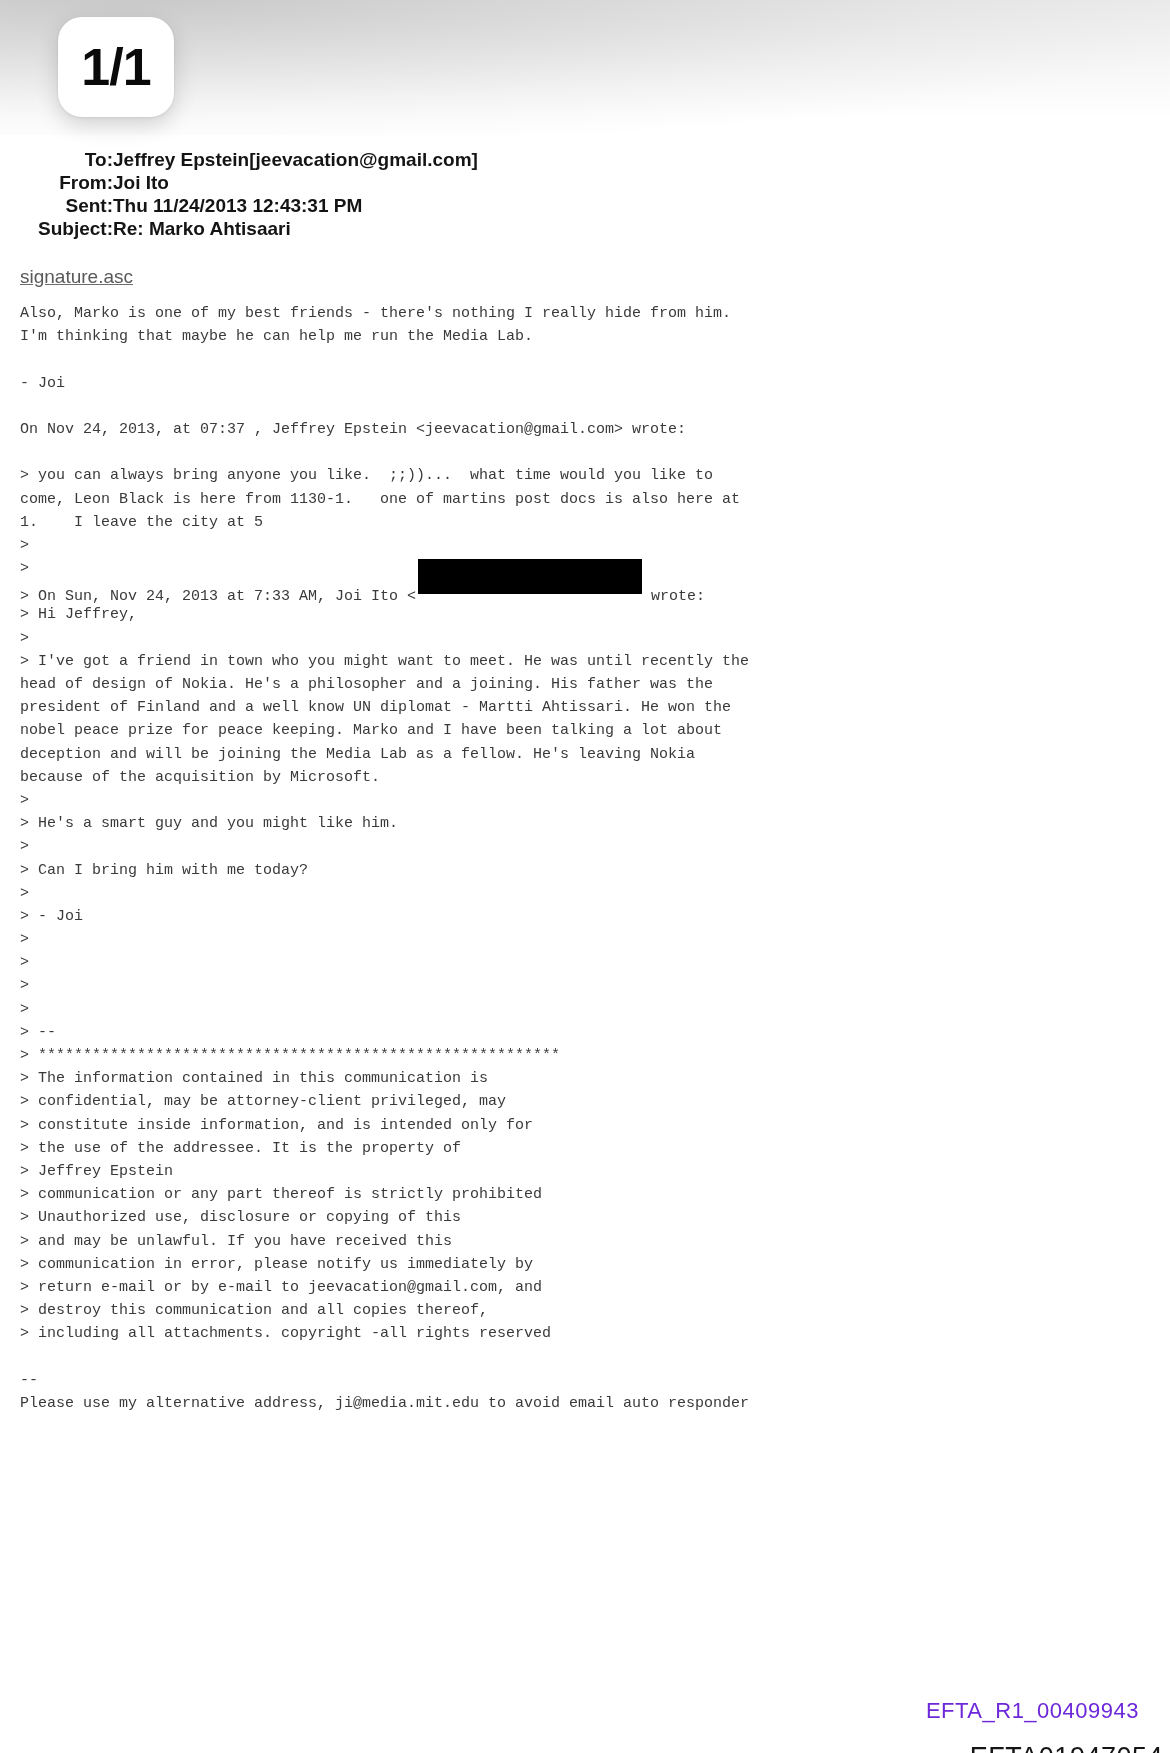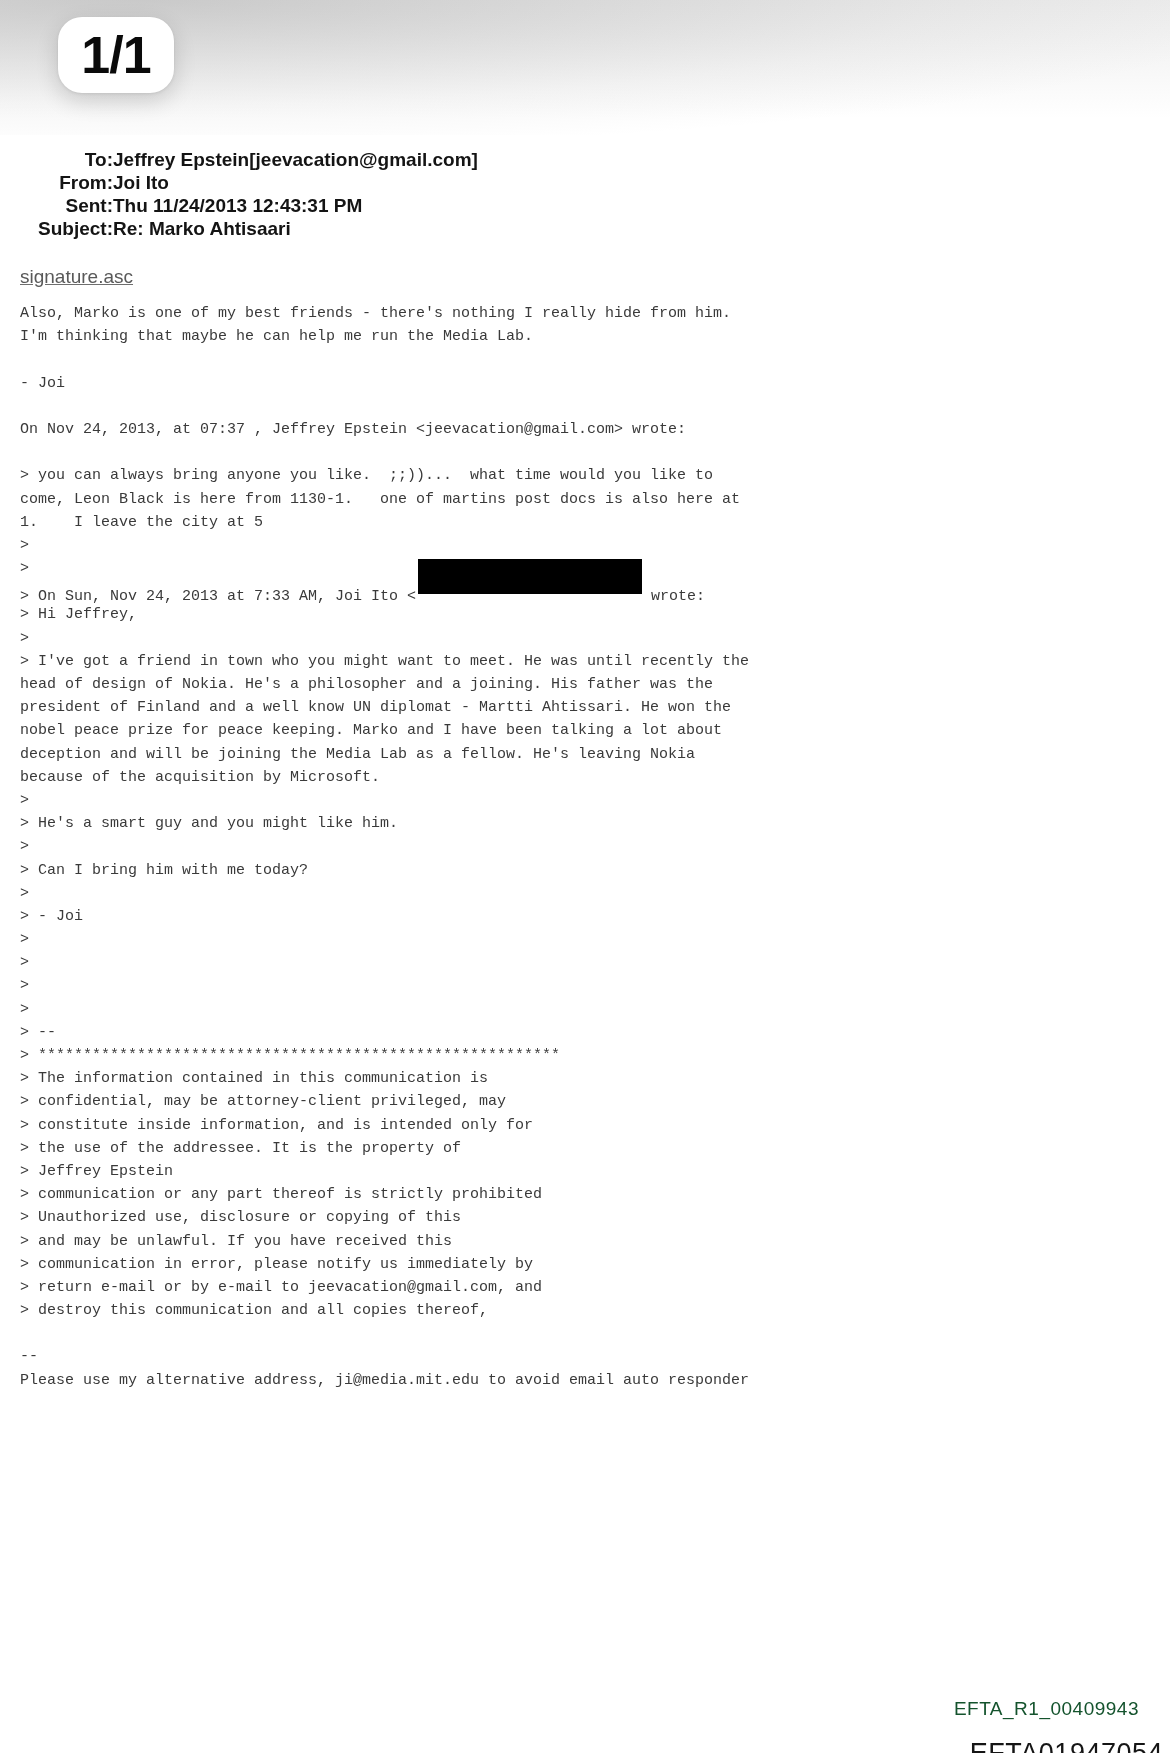--- a/index.html
+++ b/index.html
@@ -16,21 +16,21 @@
   .top-shade {
     position: absolute; top: 0; left: 0; right: 0; height: 135px;
     background:
       radial-gradient(ellipse at 12% 0%, rgba(110,110,110,0.28), rgba(110,110,110,0.06) 55%, rgba(110,110,110,0) 78%),
       linear-gradient(to bottom, rgba(140,140,140,0.16), rgba(140,140,140,0) 88%);
     pointer-events: none;
   }
 
   .page-badge {
     position: absolute; left: 58px; top: 17px;
-    width: 116px; height: 76px;
+    width: 116px; height: 100px;
     background: #ffffff;
     border-radius: 24px;
     box-shadow: 0 8px 22px rgba(0,0,0,0.16), 0 1px 3px rgba(0,0,0,0.08);
     display: flex; align-items: center; justify-content: center;
     font-size: 52px; font-weight: 700; color: #0a0a0a;
     letter-spacing: -1px;
   }
 
   .header {
     position: absolute; left: 23px; top: 148px;
@@ -64,21 +64,21 @@
   .redaction::before {
     content: ""; position: absolute; left: 0; top: -21px;
     width: 100%; height: 35px; background: #000000;
   }
 
   .bates {
     position: absolute; right: 7px; top: 1698px;
     text-align: right; color: #222222;
   }
   .bates-1 {
-    font-size: 19px; color: #14532d; padding-right: 24px;
+    font-size: 22px; color: #6d28d9; padding-right: 24px;
     letter-spacing: 0.5px;
   }
   .bates-2 {
     font-size: 27px; color: #151515; margin-top: 18px;
     letter-spacing: 0.5px;
   }
 </style>
 </head>
 <body>
 
@@ -149,20 +149,21 @@
       <div class="bline">&gt; confidential, may be attorney-client privileged, may</div>
       <div class="bline">&gt; constitute inside information, and is intended only for</div>
       <div class="bline">&gt; the use of the addressee. It is the property of</div>
       <div class="bline">&gt; Jeffrey Epstein</div>
       <div class="bline">&gt; communication or any part thereof is strictly prohibited</div>
       <div class="bline">&gt; Unauthorized use, disclosure or copying of this</div>
       <div class="bline">&gt; and may be unlawful. If you have received this</div>
       <div class="bline">&gt; communication in error, please notify us immediately by</div>
       <div class="bline">&gt; return e-mail or by e-mail to jeevacation@gmail.com, and</div>
       <div class="bline">&gt; destroy this communication and all copies thereof,</div>
+      <div class="bline">&gt; including all attachments. copyright -all rights reserved</div>
       <div class="bline">&nbsp;</div>
       <div class="bline">--</div>
       <div class="bline">Please use my alternative address, ji@media.mit.edu to avoid email auto responder</div>
     </div>
 
   <div class="bates">
     <div class="bates-1">EFTA_R1_00409943</div>
     <div class="bates-2">EFTA01947054</div>
   </div>
 

